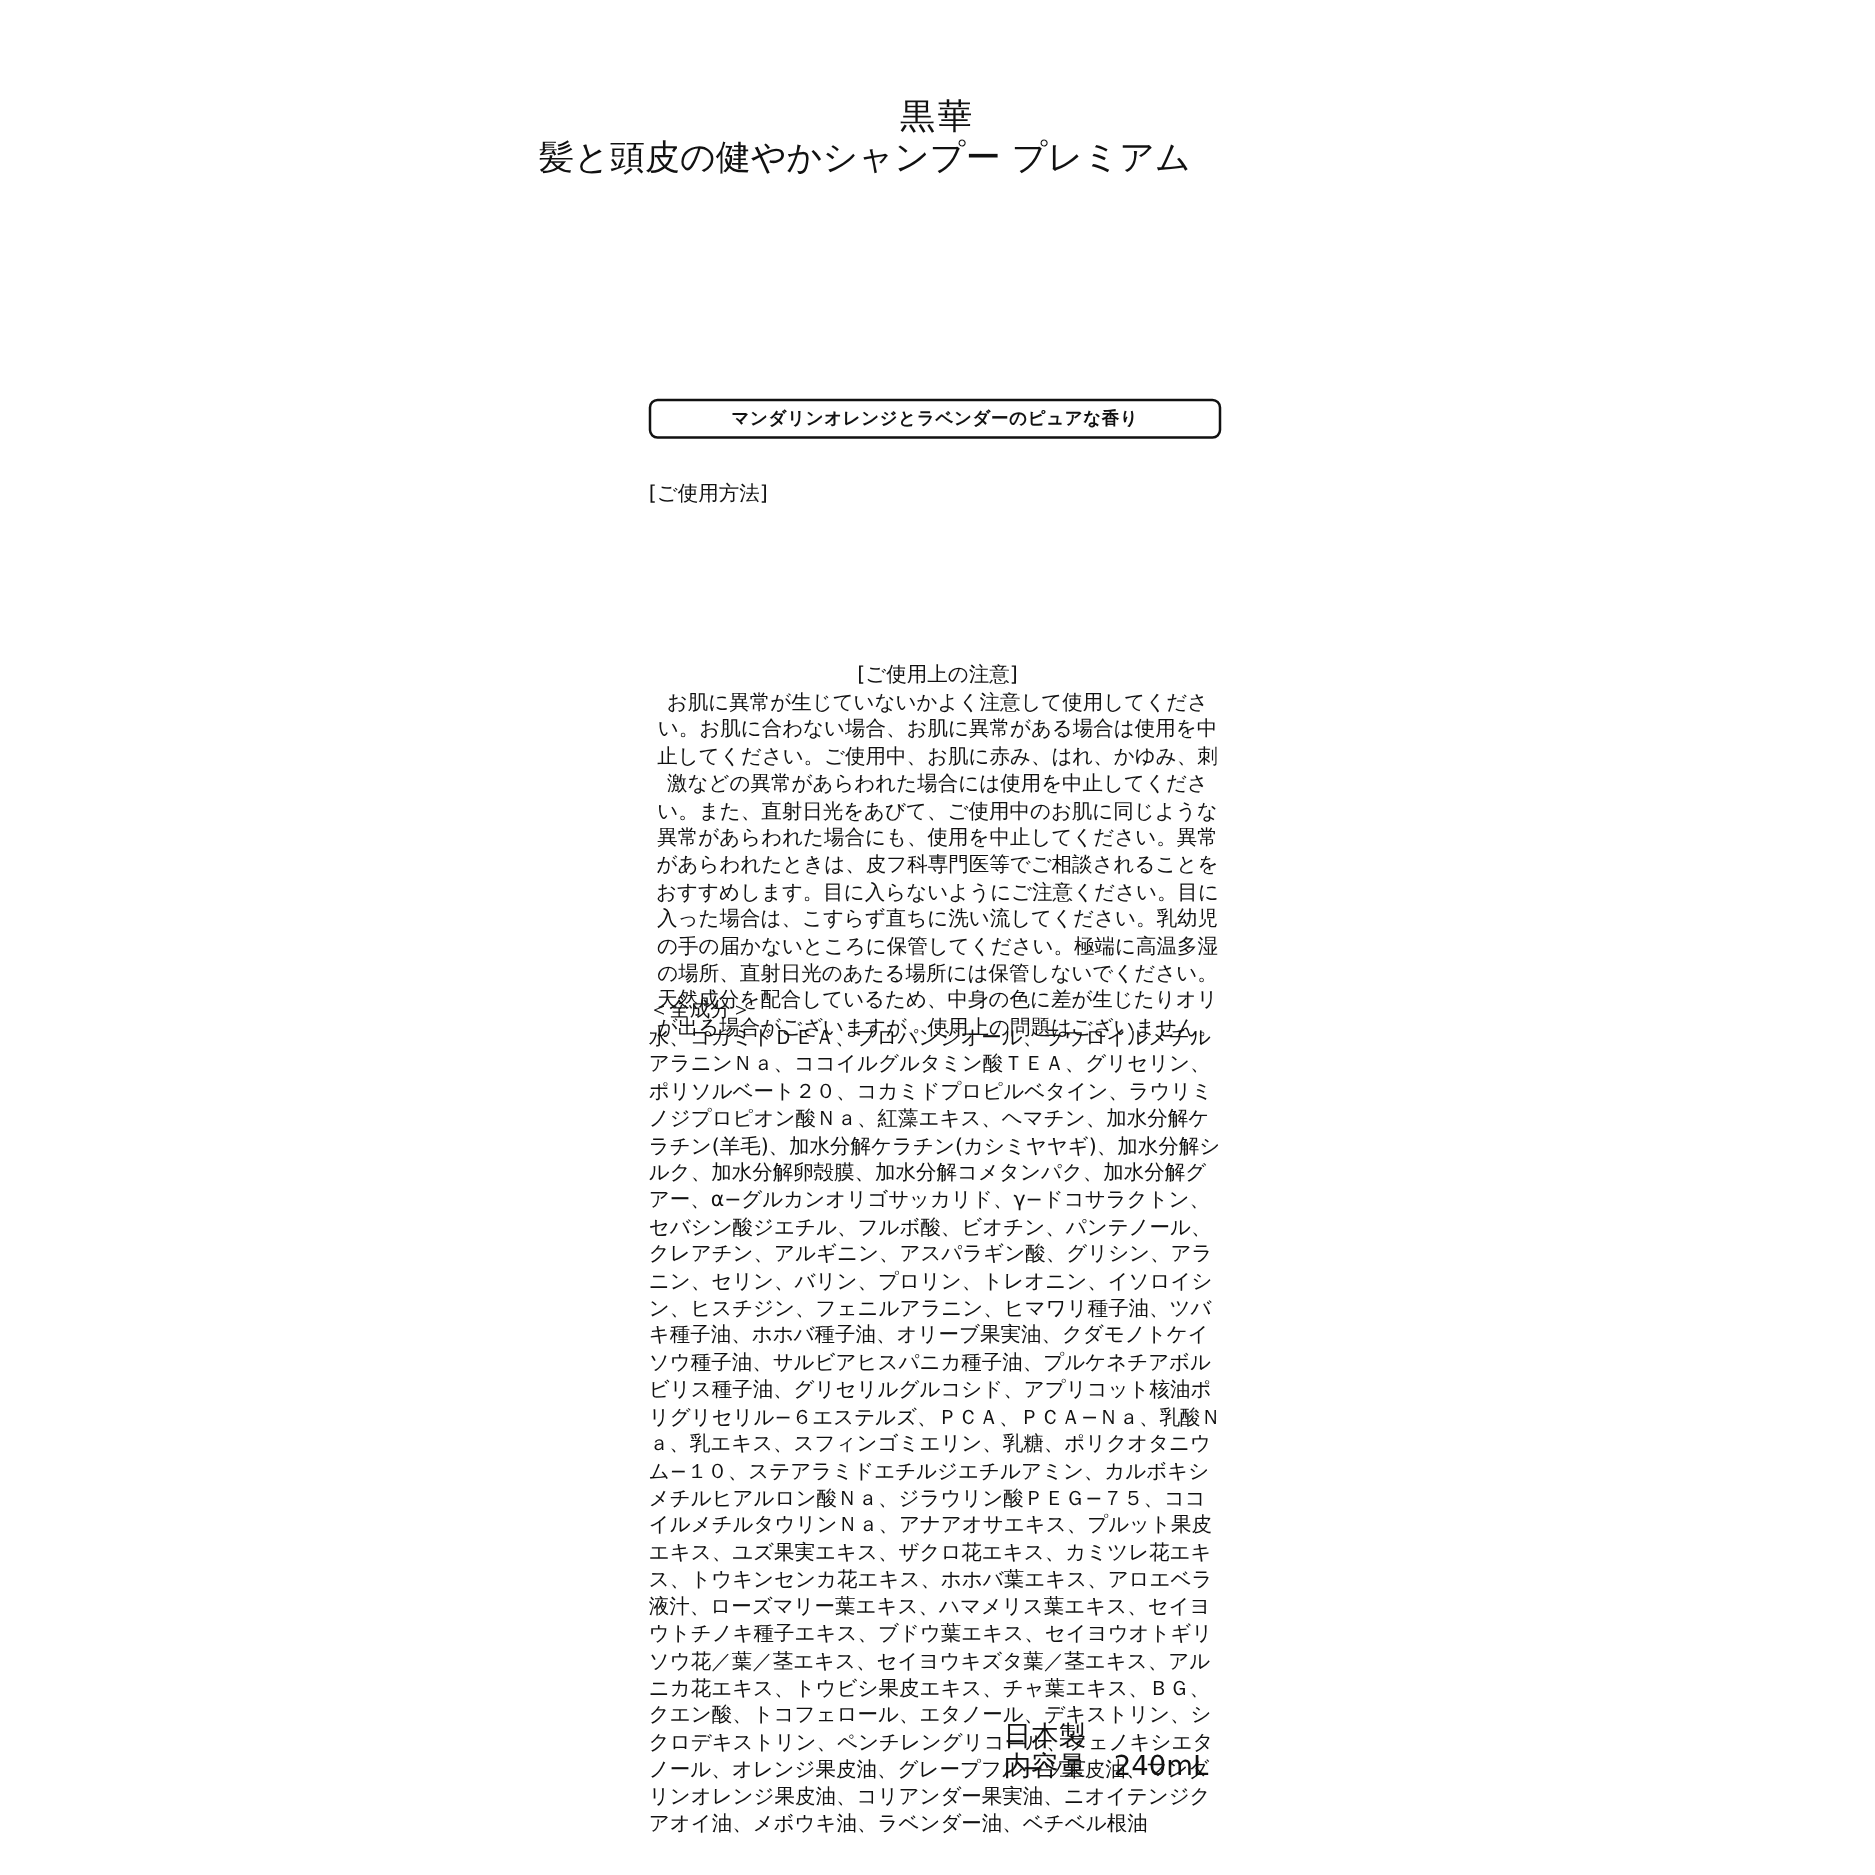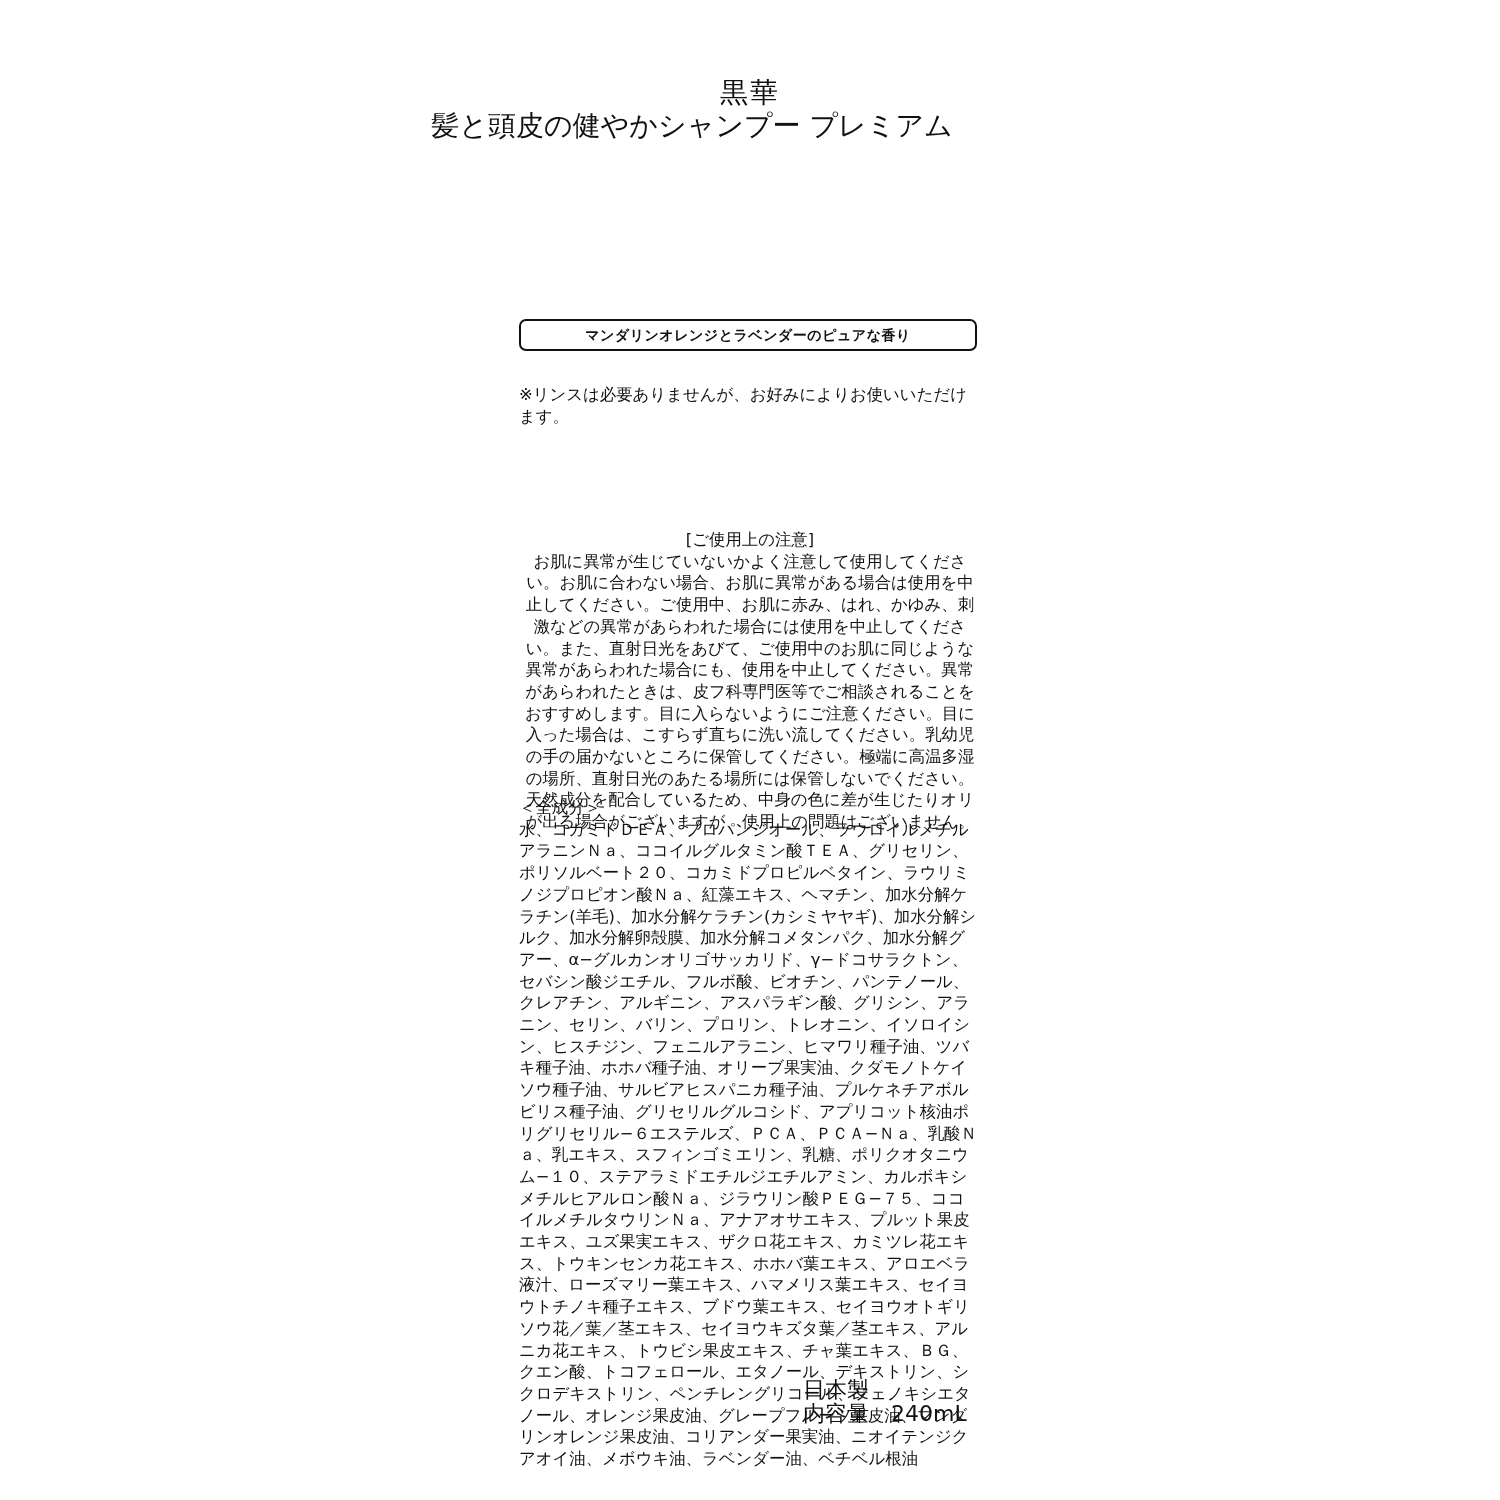--- a/index.html
+++ b/index.html
@@ -23,21 +23,21 @@
 </style>
 </head>
 <body>
 
 <div class="brand">黒華</div>
 <div class="product">髪と頭皮の健やかシャンプー プレミアム</div>
 
 <div class="scent-box">マンダリンオレンジとラベンダーのピュアな香り</div>
 
 <div class="col" id="usage">
-  <p>※リンスは必要ありませんが、お好みによりお使いいただけます。</p>
+  <span class="sec-title">[ご使用方法]</span>
 </div>
 
 <div class="col" id="caution">
   <span class="sec-title">[ご使用上の注意]</span>
   <p>お肌に異常が生じていないかよく注意して使用してください。お肌に合わない場合、お肌に異常がある場合は使用を中止してください。ご使用中、お肌に赤み、はれ、かゆみ、刺激などの異常があらわれた場合には使用を中止してください。また、直射日光をあびて、ご使用中のお肌に同じような異常があらわれた場合にも、使用を中止してください。異常があらわれたときは、皮フ科専門医等でご相談されることをおすすめします。目に入らないようにご注意ください。目に入った場合は、こすらず直ちに洗い流してください。乳幼児の手の届かないところに保管してください。極端に高温多湿の場所、直射日光のあたる場所には保管しないでください。天然成分を配合しているため、中身の色に差が生じたりオリが出る場合がございますが、使用上の問題はございません。</p>
 </div>
 
 <div class="col" id="ingredients">
   <span class="sec-title">＜全成分＞</span>
   <p style="word-break:break-all;">水、コカミドＤＥＡ、プロパンジオール、ラウロイルメチルアラニンＮａ、ココイルグルタミン酸ＴＥＡ、グリセリン、ポリソルベート２０、コカミドプロピルベタイン、ラウリミノジプロピオン酸Ｎａ、紅藻エキス、ヘマチン、加水分解ケラチン(羊毛)、加水分解ケラチン(カシミヤヤギ)、加水分解シルク、加水分解卵殻膜、加水分解コメタンパク、加水分解グアー、α−グルカンオリゴサッカリド、γ−ドコサラクトン、セバシン酸ジエチル、フルボ酸、ビオチン、パンテノール、クレアチン、アルギニン、アスパラギン酸、グリシン、アラニン、セリン、バリン、プロリン、トレオニン、イソロイシン、ヒスチジン、フェニルアラニン、ヒマワリ種子油、ツバキ種子油、ホホバ種子油、オリーブ果実油、クダモノトケイソウ種子油、サルビアヒスパニカ種子油、プルケネチアボルビリス種子油、グリセリルグルコシド、アプリコット核油ポリグリセリル−６エステルズ、ＰＣＡ、ＰＣＡ−Ｎａ、乳酸Ｎａ、乳エキス、スフィンゴミエリン、乳糖、ポリクオタニウム−１０、ステアラミドエチルジエチルアミン、カルボキシメチルヒアルロン酸Ｎａ、ジラウリン酸ＰＥＧ−７５、ココイルメチルタウリンＮａ、アナアオサエキス、プルット果皮エキス、ユズ果実エキス、ザクロ花エキス、カミツレ花エキス、トウキンセンカ花エキス、ホホバ葉エキス、アロエベラ液汁、ローズマリー葉エキス、ハマメリス葉エキス、セイヨウトチノキ種子エキス、ブドウ葉エキス、セイヨウオトギリソウ花／葉／茎エキス、セイヨウキズタ葉／茎エキス、アルニカ花エキス、トウビシ果皮エキス、チャ葉エキス、ＢＧ、クエン酸、トコフェロール、エタノール、デキストリン、シクロデキストリン、ペンチレングリコール、フェノキシエタノール、オレンジ果皮油、グレープフルーツ果皮油、マンダリンオレンジ果皮油、コリアンダー果実油、ニオイテンジクアオイ油、メボウキ油、ラベンダー油、ベチベル根油</p>

